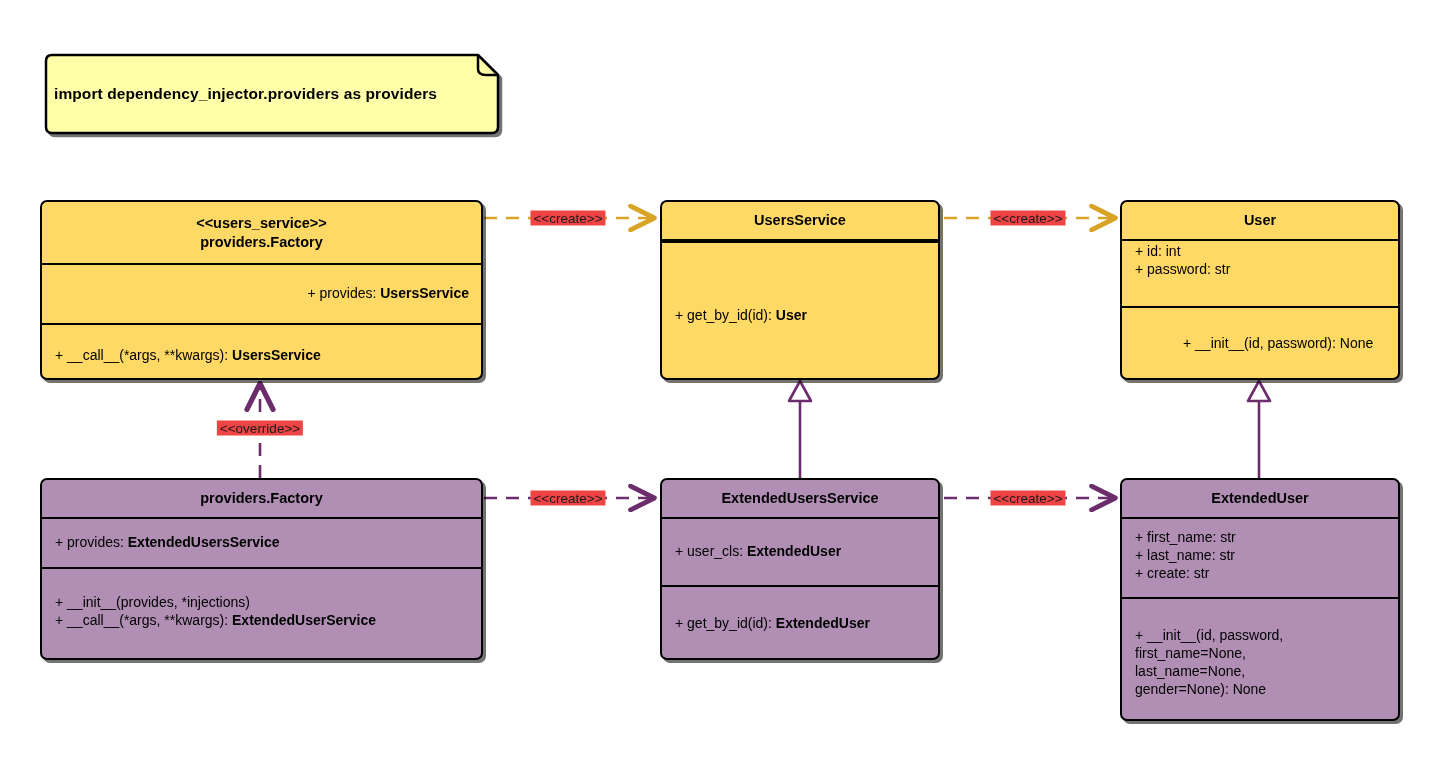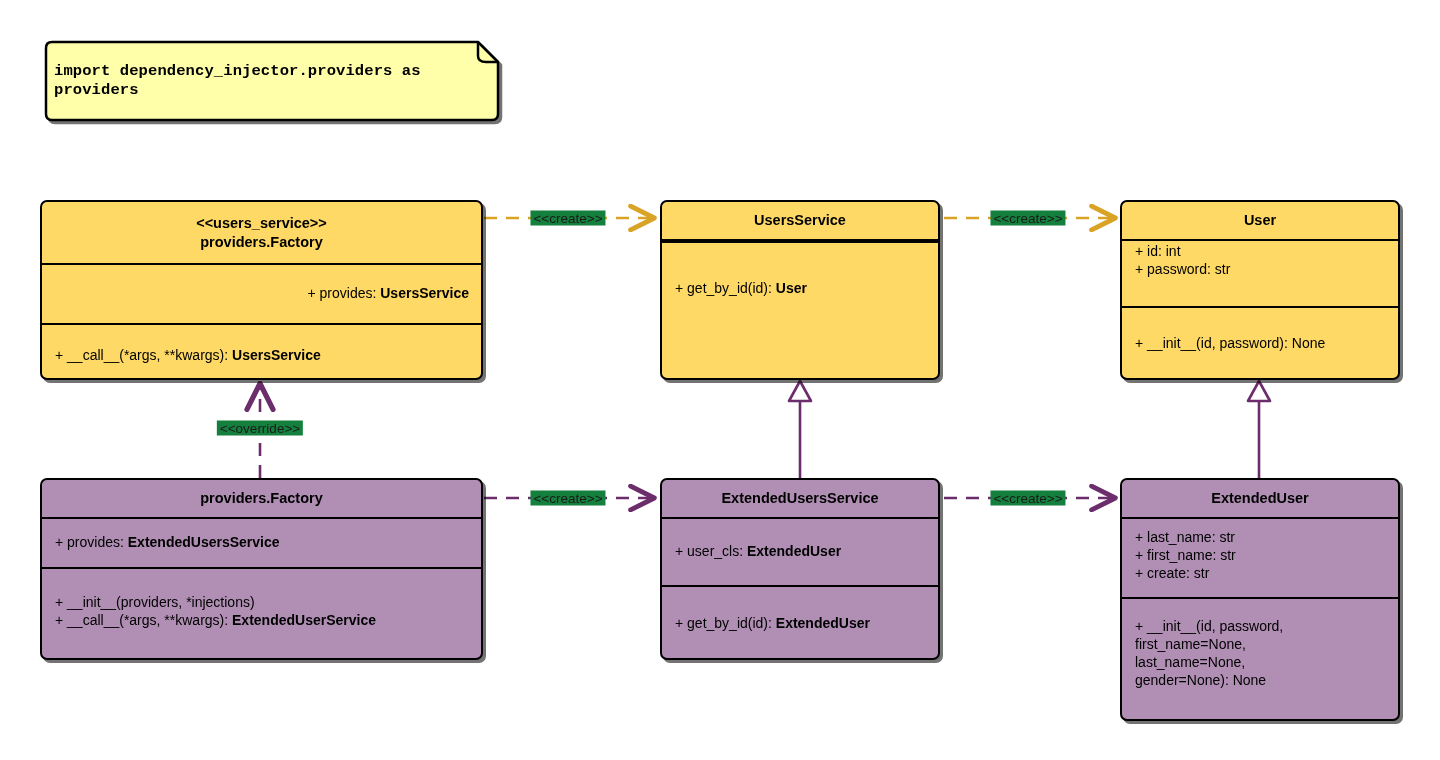--- a/index.html
+++ b/index.html
@@ -94,21 +94,21 @@
     justify-content: center;
   }
   .cls-section .row { white-space: pre-wrap; }
   .cls-section .row b { font-weight: bold; }
 
   
   .edge-label {
     position: absolute;
     font-size: 13.5px;
     color: #1a1a1a;
-    background: #15803d;
+    background: #ef4444;
     white-space: nowrap;
     padding: 0 3px;
     transform: translate(-50%, -50%);
   }
 </style>
 </head>
 <body>
 
 <div id="canvas">
 
@@ -155,21 +155,21 @@
       <polygon points="1259,381 1270,401 1248,401" fill="#FFFFFF" stroke="#6B2D6B" stroke-width="2.6" stroke-linejoin="round"></polygon>
     </g>
   </svg>
 
   <div class="edge-label" style="left:568px; top:218px;">&lt;&lt;create&gt;&gt;</div>
   <div class="edge-label" style="left:1028px; top:218px;">&lt;&lt;create&gt;&gt;</div>
   <div class="edge-label" style="left:568px; top:498px;">&lt;&lt;create&gt;&gt;</div>
   <div class="edge-label" style="left:1028px; top:498px;">&lt;&lt;create&gt;&gt;</div>
   <div class="edge-label" style="left:260px; top:428px;">&lt;&lt;override&gt;&gt;</div>
 
-  <div class="note" style="left:40px; top:40px; width:460px; height:82px;font-family:Liberation Mono, monospace;">
+  <div class="note" style="left:40px; top:53px; width:460px; height:82px;">
     <svg class="note-shape" viewBox="0 0 460 82" preserveAspectRatio="none">
       <path d="M 6 8
                Q 6 2 12 2
                L 438 2
                L 458 22
                L 458 74
                Q 458 80 452 80
                L 12 80
                Q 6 80 6 74
                Z" fill="#FFFFAA" stroke="#000000" stroke-width="2.5" stroke-linejoin="round"></path>
@@ -192,51 +192,51 @@
       <div class="row"><span>+ __call__(*args, **kwargs): </span><b>UsersService</b></div>
     </div>
   </div>
 
   <div class="uml-class yellow" style="left:660px; top:200px; width:280px; height:180px;">
     <div class="cls-header" style="height:37px;">
       <div>UsersService</div>
     </div>
     <div class="cls-divider"></div>
     <div class="cls-divider"></div>
-    <div class="cls-section" style="height:92px;">
+    <div class="cls-section" style="height:92px;justify-content:flex-end;">
       <div class="row"><span>+ get_by_id(id): </span><b>User</b></div>
     </div>
   </div>
 
   <div class="uml-class yellow" style="left:1120px; top:200px; width:280px; height:180px;">
     <div class="cls-header" style="height:37px;">
       <div>User</div>
     </div>
     <div class="cls-divider"></div>
     <div class="cls-section" style="height:65px; justify-content:flex-start; padding-top:2px;">
       <div class="row"><span>+ id: int</span></div>
       <div class="row"><span>+ password: str</span></div>
     </div>
     <div class="cls-divider"></div>
-    <div class="cls-section" style="height:72px;">
+    <div class="cls-section" style="height:72px;margin-left:48px;">
       <div class="row"><span>+ __init__(id, password): None</span></div>
     </div>
   </div>
 
   <div class="uml-class purple" style="left:40px; top:478px; width:443px; height:182px;">
     <div class="cls-header" style="height:37px;">
       <div>providers.Factory</div>
     </div>
     <div class="cls-divider"></div>
     <div class="cls-section" style="height:48px;">
       <div class="row"><span>+ provides: </span><b>ExtendedUsersService</b></div>
     </div>
     <div class="cls-divider"></div>
     <div class="cls-section" style="height:85px;">
-      <div class="row"><span>+ __init__(providers, *injections)</span></div>
+      <div class="row"><span>+ __init__(provides, *injections)</span></div>
       <div class="row"><span>+ __call__(*args, **kwargs): </span><b>ExtendedUserService</b></div>
     </div>
   </div>
 
   <div class="uml-class purple" style="left:660px; top:478px; width:280px; height:182px;">
     <div class="cls-header" style="height:37px;">
       <div>ExtendedUsersService</div>
     </div>
     <div class="cls-divider"></div>
     <div class="cls-section" style="height:66px;">
@@ -247,26 +247,26 @@
       <div class="row"><span>+ get_by_id(id): </span><b>ExtendedUser</b></div>
     </div>
   </div>
 
   <div class="uml-class purple" style="left:1120px; top:478px; width:280px; height:243px;">
     <div class="cls-header" style="height:37px;">
       <div>ExtendedUser</div>
     </div>
     <div class="cls-divider"></div>
     <div class="cls-section" style="height:78px; justify-content:flex-start; padding-top:10px;">
+      <div class="row"><span>+ first_name: str</span></div>
       <div class="row"><span>+ last_name: str</span></div>
-      <div class="row"><span>+ first_name: str</span></div>
       <div class="row"><span>+ create: str</span></div>
     </div>
     <div class="cls-divider"></div>
-    <div class="cls-section" style="height:124px; justify-content:flex-start; padding-top:19px;">
+    <div class="cls-section" style="height:124px; justify-content:flex-start; padding-top:28px;">
       <div class="row"><span>+ __init__(id, password,
 first_name=None,
 last_name=None,
 gender=None): None</span></div>
     </div>
   </div>
 
 </div>
 
 </body></html>

